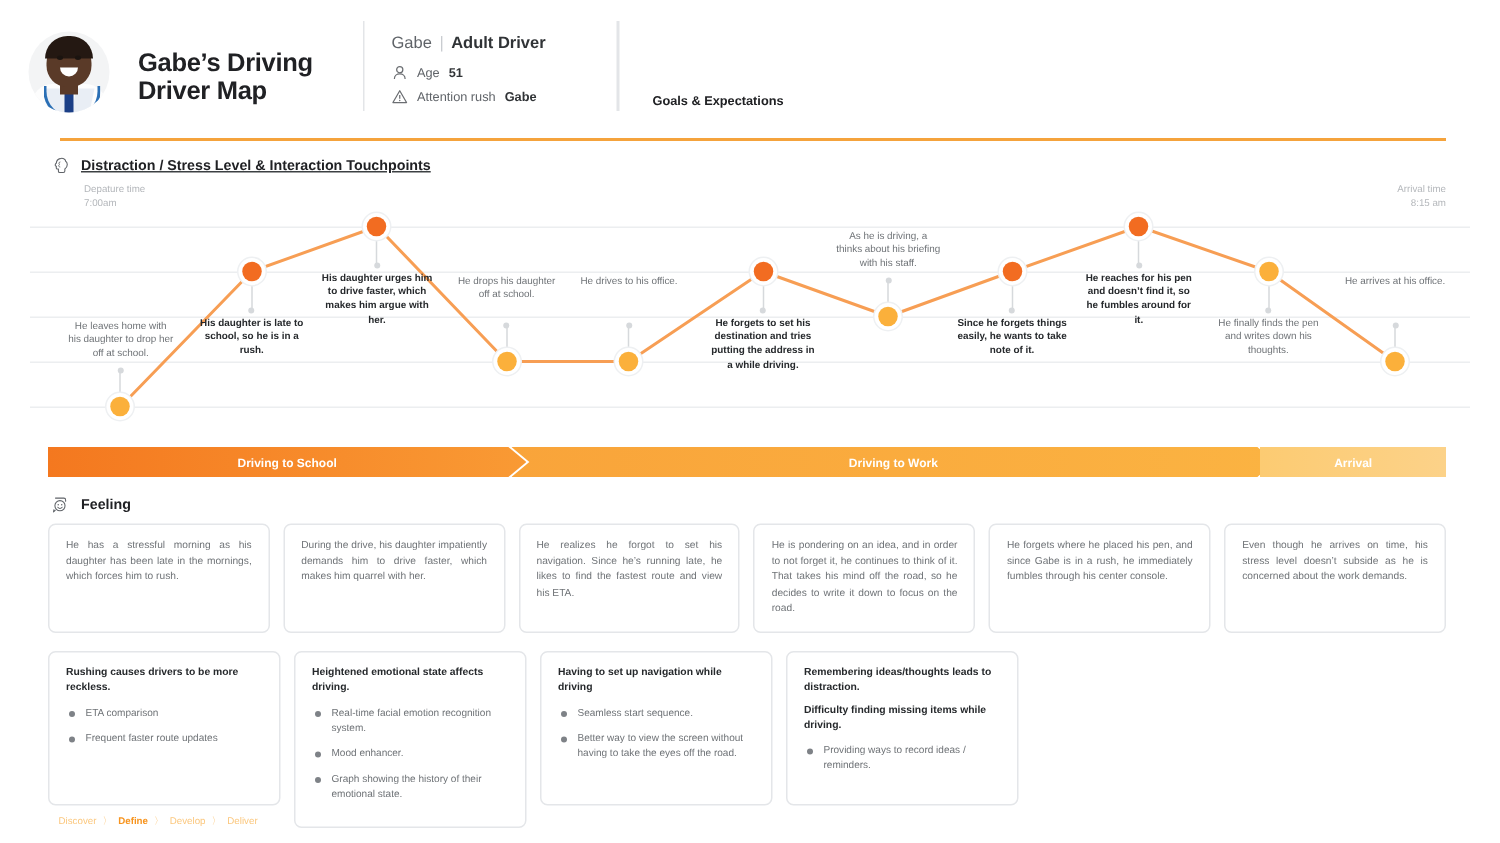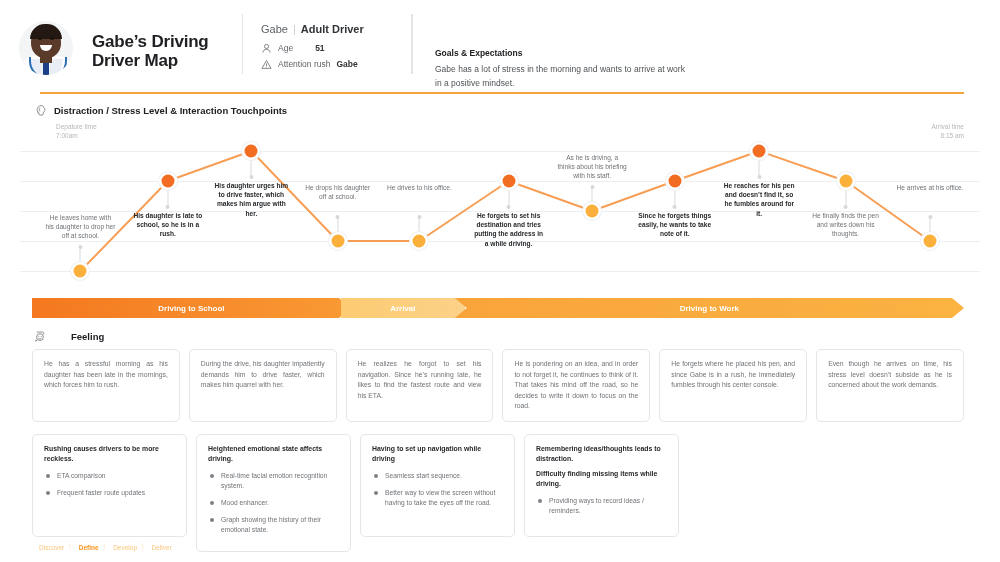--- a/index.html
+++ b/index.html
@@ -36,21 +36,21 @@
   .persona-top{font-size:11px;margin-bottom:8px;color:#5f6368;}
   .persona-top b{color:#303336;font-weight:bold;}
   .persona-top .bar{color:#c9ccd0;margin:0 5px;}
   .scenario{padding:4px 22px 0 22px;flex:1;}
   .goals{padding:4px 18px 0 22px;width:250px;margin-top:40px;}
   .sec-h{font-size:8.5px;font-weight:bold;color:#202124;margin-bottom:4px;}
   .sec-b{font-size:8.5px;line-height:14px;color:#4f5356;}
   .rule{height:2px;background:#f5a33c;margin:12px 36px 0 40px;}
   
   .chart-sec{position:relative;margin-top:10px;}
-  .chart-title{display:flex;align-items:center;padding-left:34px;}
+  .chart-title{display:flex;align-items:center;padding-left:34px;text-decoration:underline;}
   .chart-title .t{font-size:9.5px;font-weight:bold;color:#202124;margin-left:7px;}
   .times{position:relative;height:22px;margin:5px 36px 0 56px;}
   .time-l{position:absolute;left:0;top:0;font-size:6.5px;color:#b4b7bb;line-height:9px;}
   .time-r{position:absolute;right:0;top:0;font-size:6.5px;color:#b4b7bb;line-height:9px;text-align:right;}
   .plot{position:relative;height:146px;margin:0 20px 0 20px;}
   .gl{position:absolute;left:0;right:0;height:1px;background:#eceef0;}
   .dot{position:absolute;width:13px;height:13px;border-radius:50%;
        transform:translate(-50%,-50%);box-shadow:0 0 0 2.5px #fff,0 0 0 3.5px #eef0f2;z-index:4;}
   .stem{position:absolute;width:1px;background:#d6d9dc;transform:translateX(-50%);z-index:2;}
   .stem::after{content:"";position:absolute;left:-1.5px;bottom:-1.5px;width:4px;height:4px;border-radius:50%;background:#d6d9dc;}
@@ -59,21 +59,21 @@
   .cap.norm{color:#6f7377;}
   svg.line{position:absolute;left:0;top:0;overflow:visible;z-index:3;}
   
   .phases{display:flex;margin:8px 36px 0 32px;height:20px;}
   .ph{position:relative;height:20px;display:flex;align-items:center;justify-content:center;
       color:#fff;font-size:8px;font-weight:bold;}
   .ph span{position:relative;z-index:2;}
   
   .blk{margin:12px 0 0 0;}
   .blk-h{display:flex;align-items:center;padding-left:34px;margin-bottom:6px;}
-  .blk-h .t{font-size:9.5px;font-weight:bold;color:#202124;margin-left:24px;}
+  .blk-h .t{font-size:9.5px;font-weight:bold;color:#202124;margin-left:7px;}
   .cards{display:flex;padding:0 36px 0 32px;gap:9px;}
   .card{background:#fff;border:1px solid #e4e6e9;border-radius:5px;padding:9px 11px;box-sizing:border-box;}
   .feel .card{flex:1;min-height:58px;}
   .feel .card p{margin:0;font-size:6.8px;line-height:10.5px;color:#6f7377;text-align:justify;}
   .opp{display:flex;padding:0 36px 0 32px;gap:9px;align-items:flex-start;}
   .opp .card{width:155px;min-height:103px;}
   .opp h4{margin:0 0 7px 0;font-size:6.9px;line-height:10px;font-weight:bold;color:#26292c;}
   .opp h4.second{margin-top:-2px;}
   .opp ul{margin:0;padding:0;list-style:none;}
   .opp li{position:relative;padding-left:13px;font-size:6.7px;line-height:10px;color:#6f7377;margin-bottom:7px;}
@@ -115,41 +115,40 @@
   <div class="persona">
     <div class="persona-top">
       <span>Gabe</span><span class="bar">|</span><b>Adult Driver</b>
     </div>
     <div class="persona-row">
       <svg class="p-ico" viewBox="0 0 16 16">
         <circle cx="8" cy="5" r="3" fill="none" stroke="#6b6e72" stroke-width="1.2"></circle>
         <path d="M2.8 14c0-3 2.4-4.8 5.2-4.8s5.2 1.8 5.2 4.8" fill="none" stroke="#6b6e72" stroke-width="1.2"></path>
       </svg>
       <span class="lbl">Age</span>
-      <span class="val" style="margin-left:22px">51</span>
+      <span class="val" style="margin-left:6px">51</span>
     </div>
     <div class="persona-row">
       <svg class="p-ico" viewBox="0 0 16 16">
         <path d="M8 2.2 L14.6 13.6 L1.4 13.6 Z" fill="none" stroke="#6b6e72" stroke-width="1.2" stroke-linejoin="round"></path>
         <line x1="8" y1="6.4" x2="8" y2="10" stroke="#6b6e72" stroke-width="1.2"></line>
         <circle cx="8" cy="11.6" r=".7" fill="#6b6e72"></circle>
       </svg>
       <span class="lbl">Attention rush</span>
       <span class="val" style="margin-left:6px">Gabe</span>
     </div>
   </div>
 
   <div class="hdr-sep"></div>
 
 
   <div class="hdr-sep"></div>
 
   <div class="goals">
     <div class="sec-h">Goals &amp; Expectations</div>
-    <div class="sec-b">Gabe has a lot of stress in the morning and wants to arrive at work in a positive mindset.</div>
   </div>
 </div>
 
 <div class="rule"></div>
 
 <div class="chart-sec">
   <div class="chart-title">
     <svg width="13" height="13" viewBox="0 0 20 20">
       <path d="M14.8 4.2c-1.3-1.6-3.6-2.2-5.6-1.5C7 3.4 5.6 5.2 5.5 7.2c-.7.6-1.2 1.3-1.2 2 0 .7.5 1.2 1.2 1.4l-.1 1.6c0 .7.5 1.2 1.2 1.2h1v2.2c0 .8.6 1.4 1.4 1.4h3.6c.9 0 1.6-.7 1.6-1.6v-2.1c1.6-1 2.5-2.7 2.5-4.5 0-1.4-.4-2.6-1.9-3.6z" fill="none" stroke="#5f6368" stroke-width="1.1" stroke-linejoin="round"></path>
       <path d="M9.6 6.1c-.9 0-1.5.6-1.5 1.4 0 .5.3.9.7 1.1-.5.2-.9.7-.9 1.3 0 .8.7 1.4 1.6 1.4" fill="none" stroke="#5f6368" stroke-width=".9"></path>
@@ -210,25 +209,25 @@
       <div class="stem" style="left: 910.08px; top: 73px; height: 24px; transform: translateX(-50%) scaleY(-1);"></div>
       <div class="dot" title="He arrives at his office." style="left: 910.08px; top: 97px; background: rgb(251, 176, 59);"></div>
       <div class="cap norm" style="width: 70px; left: 910.08px; top: 39px;">He arrives at his office.</div>
     </div>
 </div>
 
 <div class="phases" id="phases">
     <div class="ph" style="flex: 33.5 0 0px; background: linear-gradient(90deg, rgb(244, 120, 31), rgb(249, 154, 52)); clip-path: polygon(0px 0px, calc(100% - 12px) 0px, 100% 50%, calc(100% - 12px) 100%, 0px 100%, 0px 50%);">
       <span>Driving to School</span>
     </div>
+    <div class="ph" style="flex: 53.5 0 0px; background: linear-gradient(90deg, rgb(249, 164, 58), rgb(251, 179, 66)); clip-path: polygon(0px 0px, calc(100% - 12px) 0px, 100% 50%, calc(100% - 12px) 100%, 0px 100%, 12px 50%); margin-left: -10px;">
+      <span>Driving to Work</span>
+    </div>
     <div class="ph" style="flex: 13 0 0px; background: linear-gradient(90deg, rgb(252, 203, 114), rgb(252, 210, 137)); margin-left: -10px;">
       <span>Arrival</span>
-    </div>
-    <div class="ph" style="flex: 53.5 0 0px; background: linear-gradient(90deg, rgb(249, 164, 58), rgb(251, 179, 66)); clip-path: polygon(0px 0px, calc(100% - 12px) 0px, 100% 50%, calc(100% - 12px) 100%, 0px 100%, 12px 50%); margin-left: -10px;">
-      <span>Driving to Work</span>
     </div>
   </div>
 
 <div class="blk feel">
   <div class="blk-h">
     <svg width="13" height="13" viewBox="0 0 20 20">
       <path d="M4.6 3.2h8.6c1 0 1.8.8 1.8 1.8v1.3" fill="none" stroke="#5f6368" stroke-width="1.1" stroke-linecap="round"></path>
       <circle cx="9.2" cy="11" r="5.2" fill="none" stroke="#5f6368" stroke-width="1.1"></circle>
       <path d="M4.6 15.4 2.6 17.4l.5-2.6" fill="none" stroke="#5f6368" stroke-width="1.1" stroke-linejoin="round"></path>
       <circle cx="7.4" cy="10" r=".75" fill="#5f6368"></circle>

